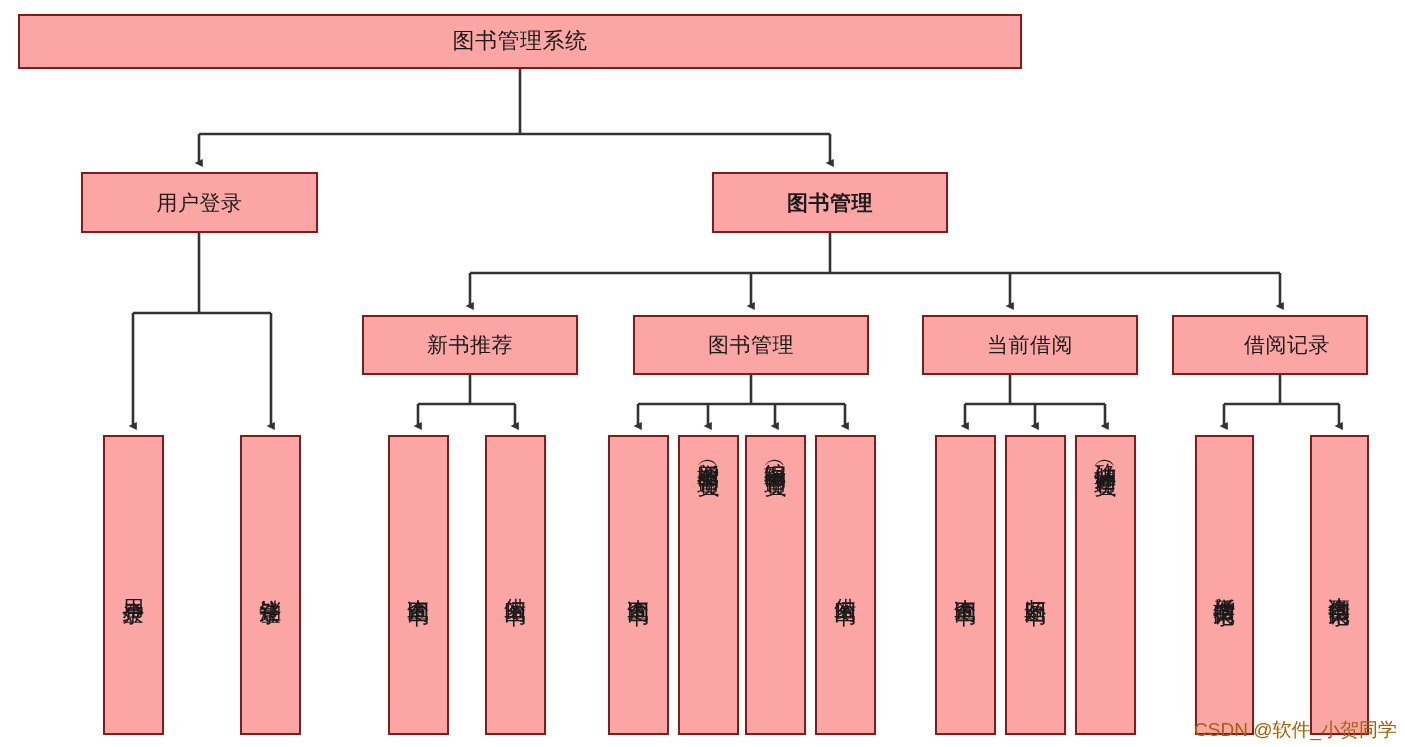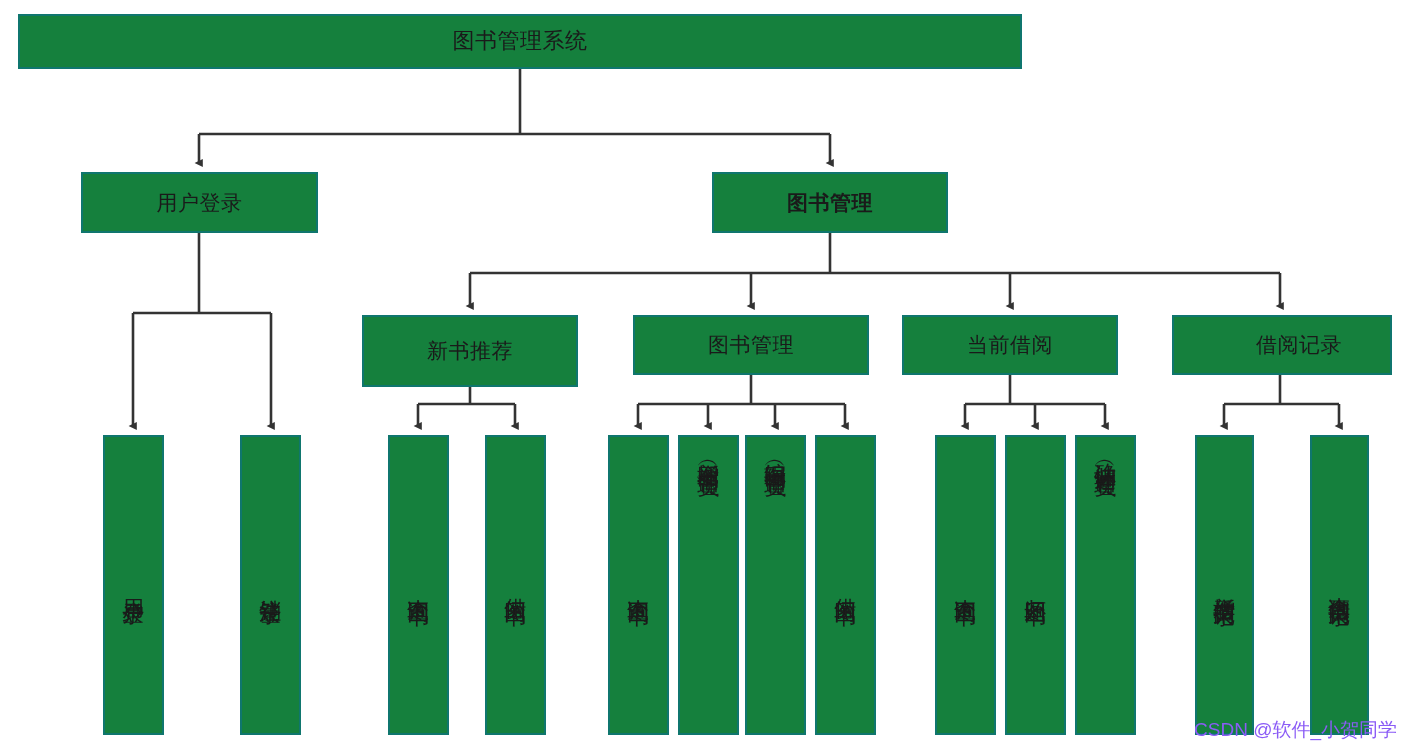--- a/index.html
+++ b/index.html
@@ -11,22 +11,22 @@
   }
   #canvas{position:relative;width:1405px;height:747px;}
 
   
   #edges{position:absolute;left:0;top:0;width:1405px;height:747px;}
 
   
   .node{
     position:absolute;
     box-sizing:border-box;
-    background:#15803d;
-    border:2px solid #0f766e;
+    background:#fca5a5;
+    border:2px solid #7f1d1d;
     display:flex;
     align-items:center;
     justify-content:center;
     color:#1a1a1a;
   }
   .node .lbl{
     display:block;
     text-align:center;
     line-height:1.12;
     letter-spacing:0.5px;
@@ -55,21 +55,21 @@
     align-items:center;
     padding-top:0;
   }
 
   
   #watermark{
     position:absolute;
     right:8px;
     bottom:4px;
     font-size:19px;
-    color:#8b5cf6;
+    color:#a16207;
     white-space:nowrap;
     font-family:"Liberation Sans","DejaVu Sans",sans-serif;
   }
 </style>
 </head>
 <body>
 
 <div id="canvas">
 
   <svg id="edges" viewBox="0 0 1405 747" xmlns="http://www.w3.org/2000/svg">
@@ -127,33 +127,33 @@
   </div>
 
   <div class="node horiz" style="left:81px;top:172px;width:237px;height:61px;">
     <span class="lbl">用户登录</span>
   </div>
 
   <div class="node horiz" style="left:712px;top:172px;width:236px;height:61px;font-weight:bold;">
     <span class="lbl">图书管理</span>
   </div>
 
-  <div class="node horiz" style="left:362px;top:315px;width:216px;height:72px;">
+  <div class="node horiz" style="left:362px;top:315px;width:216px;height:60px;">
     <span class="lbl">新书推荐</span>
   </div>
 
   <div class="node horiz" style="left:633px;top:315px;width:236px;height:60px;">
     <span class="lbl">图书管理</span>
   </div>
 
-  <div class="node horiz" style="left:902px;top:315px;width:216px;height:60px;">
+  <div class="node horiz" style="left:922px;top:315px;width:216px;height:60px;">
     <span class="lbl">当前借阅</span>
   </div>
 
-  <div class="node horiz" style="left:1172px;top:315px;width:220px;height:60px;padding-left:34px;">
+  <div class="node horiz" style="left:1172px;top:315px;width:196px;height:60px;padding-left:34px;">
     <span class="lbl">借阅记录</span>
   </div>
 
   <div class="node vert mid" style="left:103px;top:435px;width:61px;height:300px;">
     <span class="lbl">用户登录</span>
   </div>
 
   <div class="node vert mid" style="left:240px;top:435px;width:61px;height:300px;">
     <span class="lbl">注销登录</span>
   </div>

